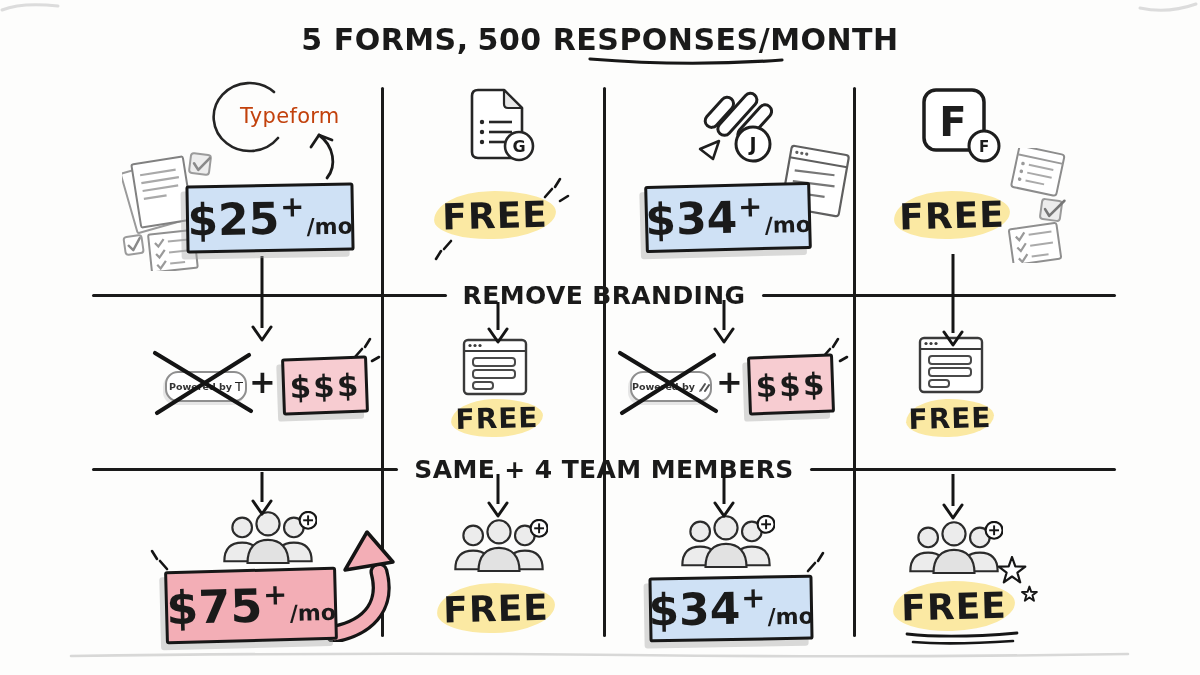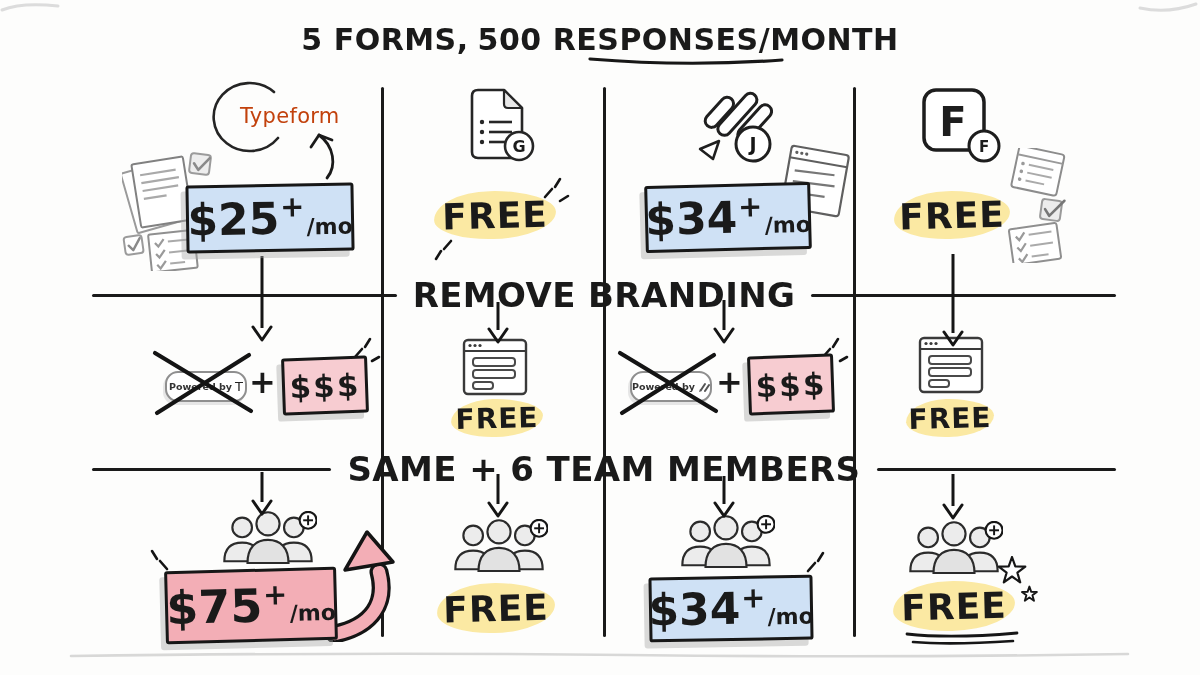--- a/index.html
+++ b/index.html
@@ -12,21 +12,21 @@
   .title{position:absolute;top:22px;left:0;right:0;text-align:center;
          font-size:30px;font-weight:800;letter-spacing:.5px;white-space:nowrap;}
   .title .pre{margin-right:9px;}
   .underlined{position:relative;display:inline-block;}
   .u-line{position:absolute;left:108px;right:-4px;bottom:-11px;height:12px;width:auto;}
 
   
   .vline{position:absolute;top:87px;height:550px;width:3px;background:#1a1a1a;border-radius:2px;}
   .hdivider{position:absolute;left:92px;right:84px;height:30px;display:flex;align-items:center;gap:16px;z-index:2;}
   .hline{flex:1;height:3px;background:#1a1a1a;border-radius:2px;}
-  .hlabel{font-size:34px;font-weight:800;letter-spacing:.4px;white-space:nowrap;}
+  .hlabel{font-size:25px;font-weight:800;letter-spacing:.4px;white-space:nowrap;}
 
   
   .tag{position:absolute;display:flex;align-items:center;justify-content:center;white-space:nowrap;
        border:3.5px solid #171717;border-radius:3px;z-index:3;
        box-shadow:-5px 6px 0 rgba(168,168,168,.42);font-weight:800;}
   .tag-blue{background:#cfe1f5;}
   .tag-pink{background:#f7ccd1;}
   .tag-pink-strong{background:#f3aeb6;}
   .amt{font-size:44px;}
   .amt-lg{font-size:46px;}
@@ -71,21 +71,21 @@
   <div class="vline" style="left:603px"></div>
   <div class="vline" style="left:853px"></div>
 
   <div class="hdivider" style="top:280px">
     <div class="hline"></div>
     <div class="hlabel">REMOVE BRANDING</div>
     <div class="hline"></div>
   </div>
   <div class="hdivider" style="top:454px">
     <div class="hline"></div>
-    <div class="hlabel">SAME + 6 TEAM MEMBERS</div>
+    <div class="hlabel">SAME + 4 TEAM MEMBERS</div>
     <div class="hline"></div>
   </div>
 
   <svg class="abs" style="left:208px;top:80px" width="88" height="80">
     <path d="M66,12 A36,34 0 1 0 70,58" stroke="#242424" stroke-width="2.6" fill="none" stroke-linecap="round"></path>
   </svg>
   <div class="brand-text" style="left:240px;top:104px">Typeform</div>
   <svg class="abs" style="left:303px;top:128px" width="38" height="54">
     <path d="M24,50 C34,38 31,18 16,7" stroke="#1a1a1a" stroke-width="2.8" fill="none" stroke-linecap="round"></path>
     <polyline points="8,19 16,7 29,12" stroke="#1a1a1a" stroke-width="2.8" fill="none" stroke-linecap="round" stroke-linejoin="round"></polyline>

